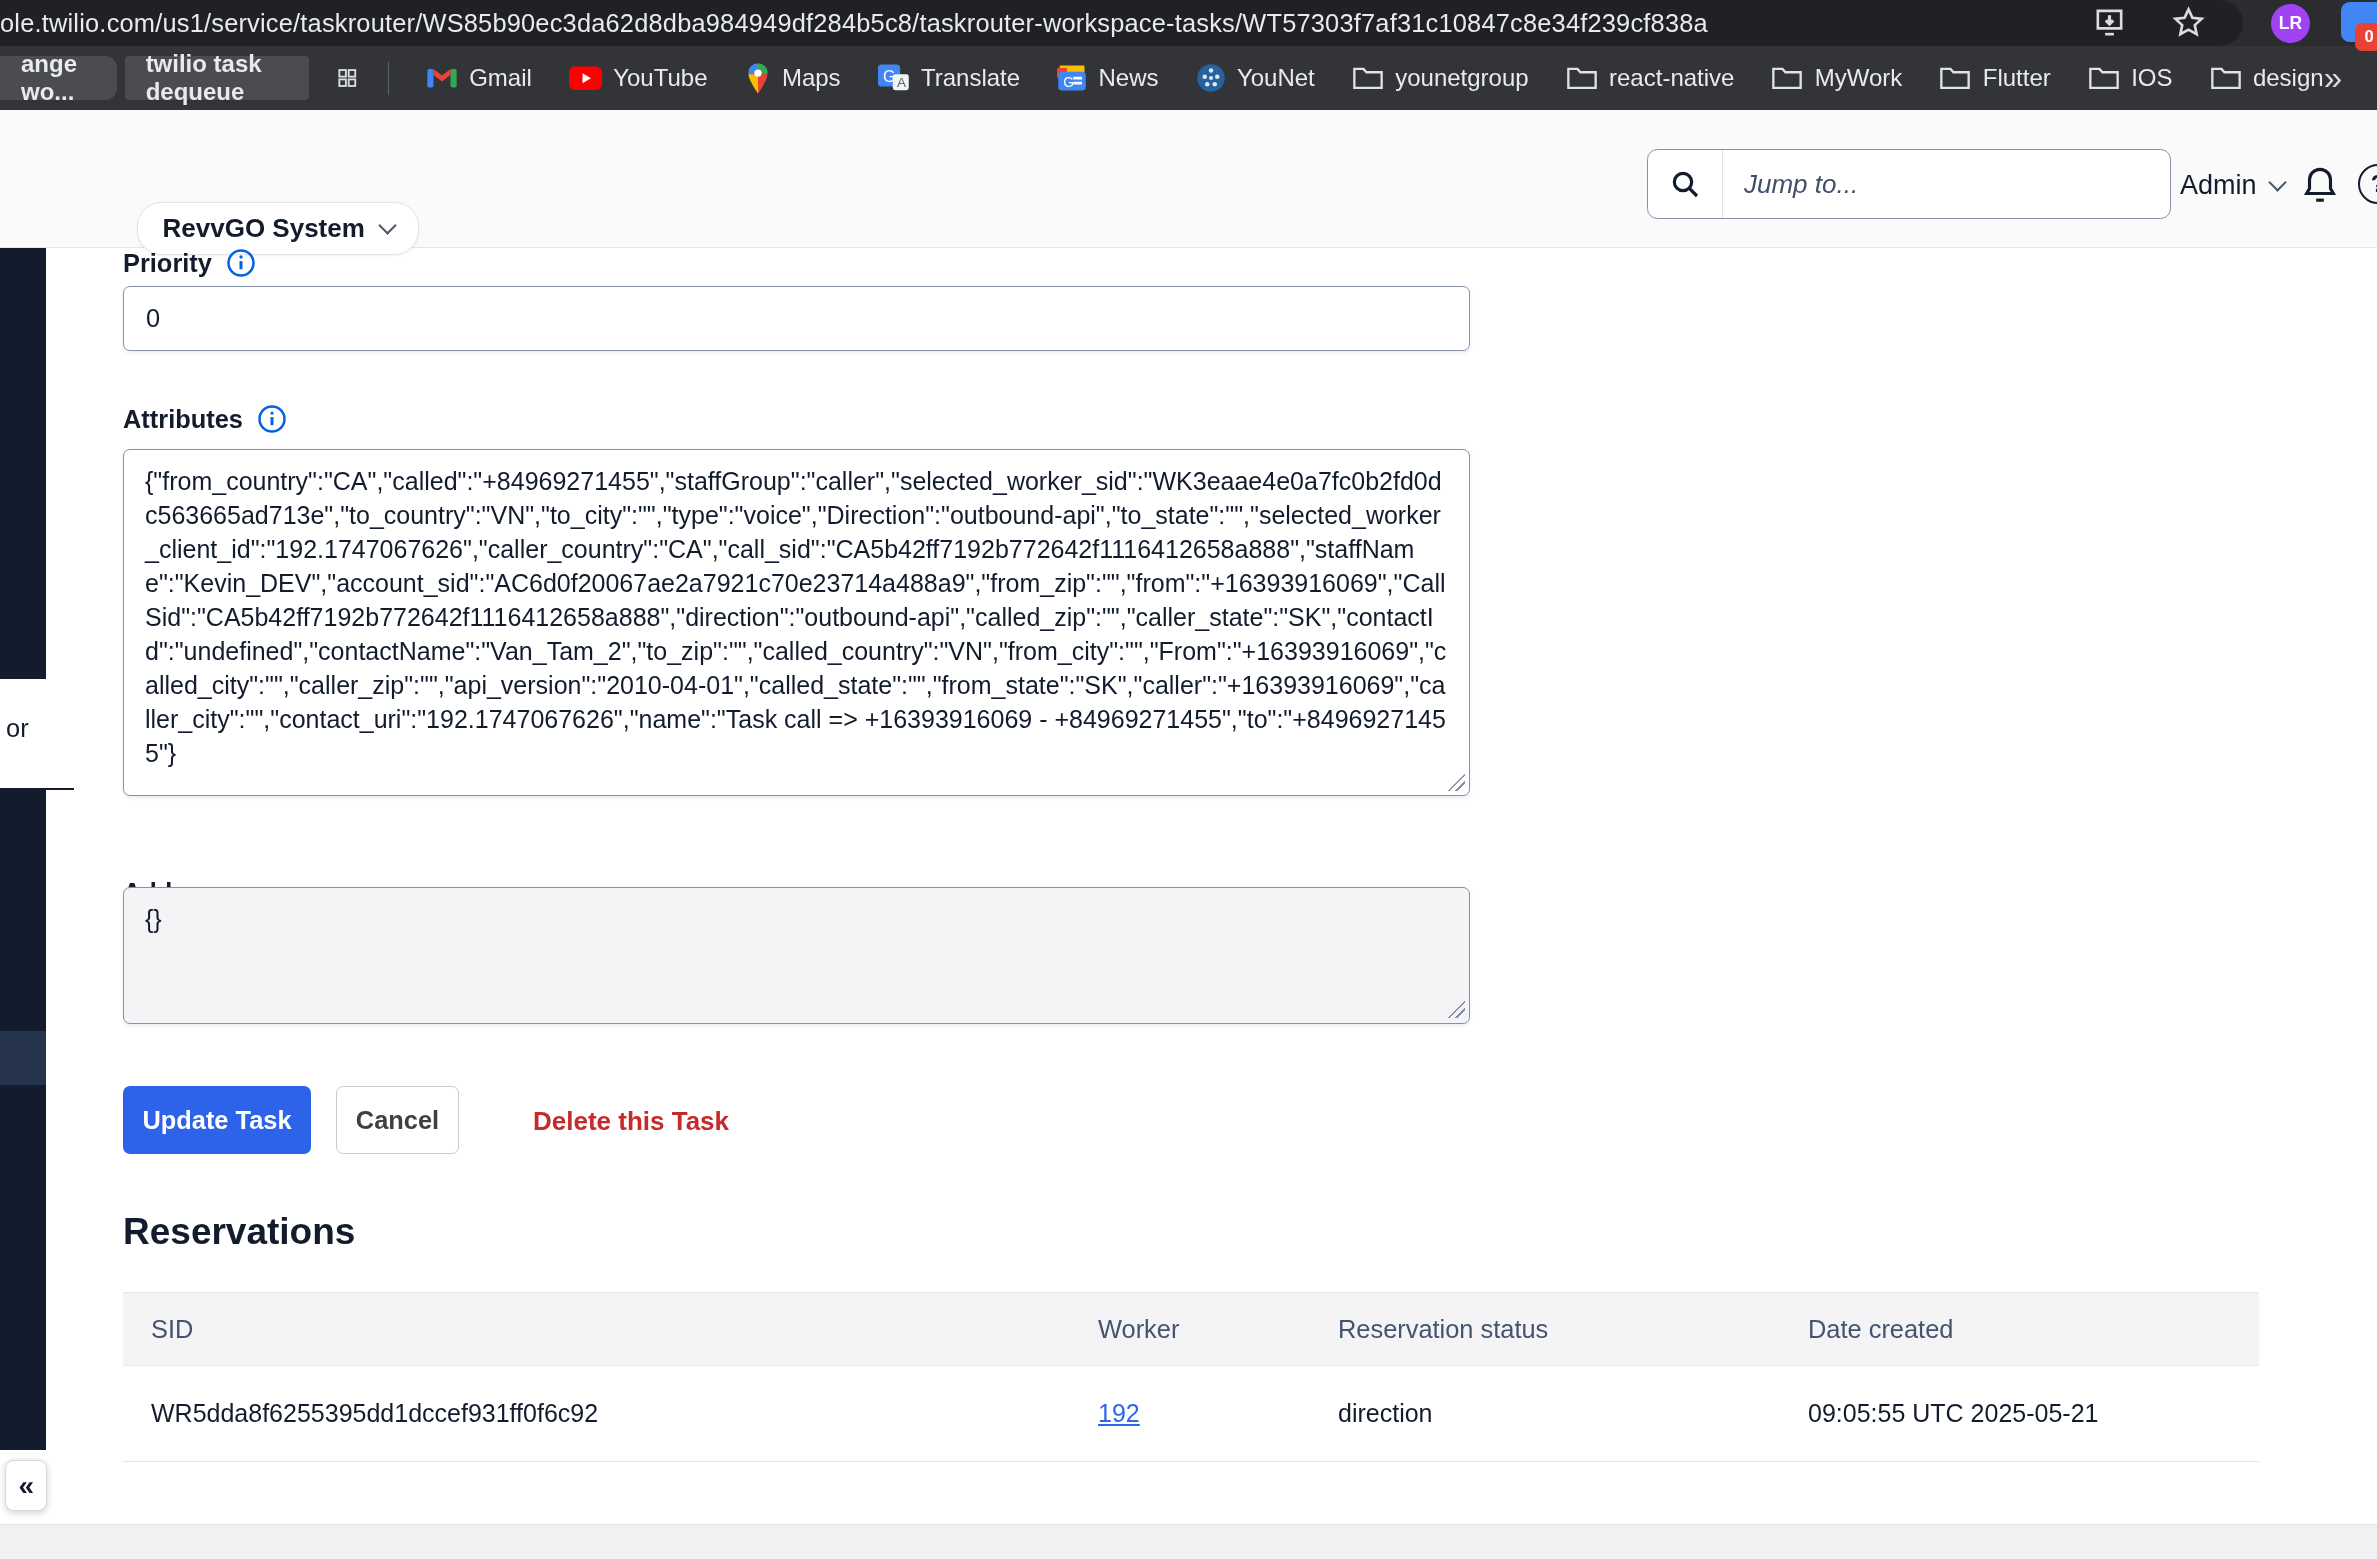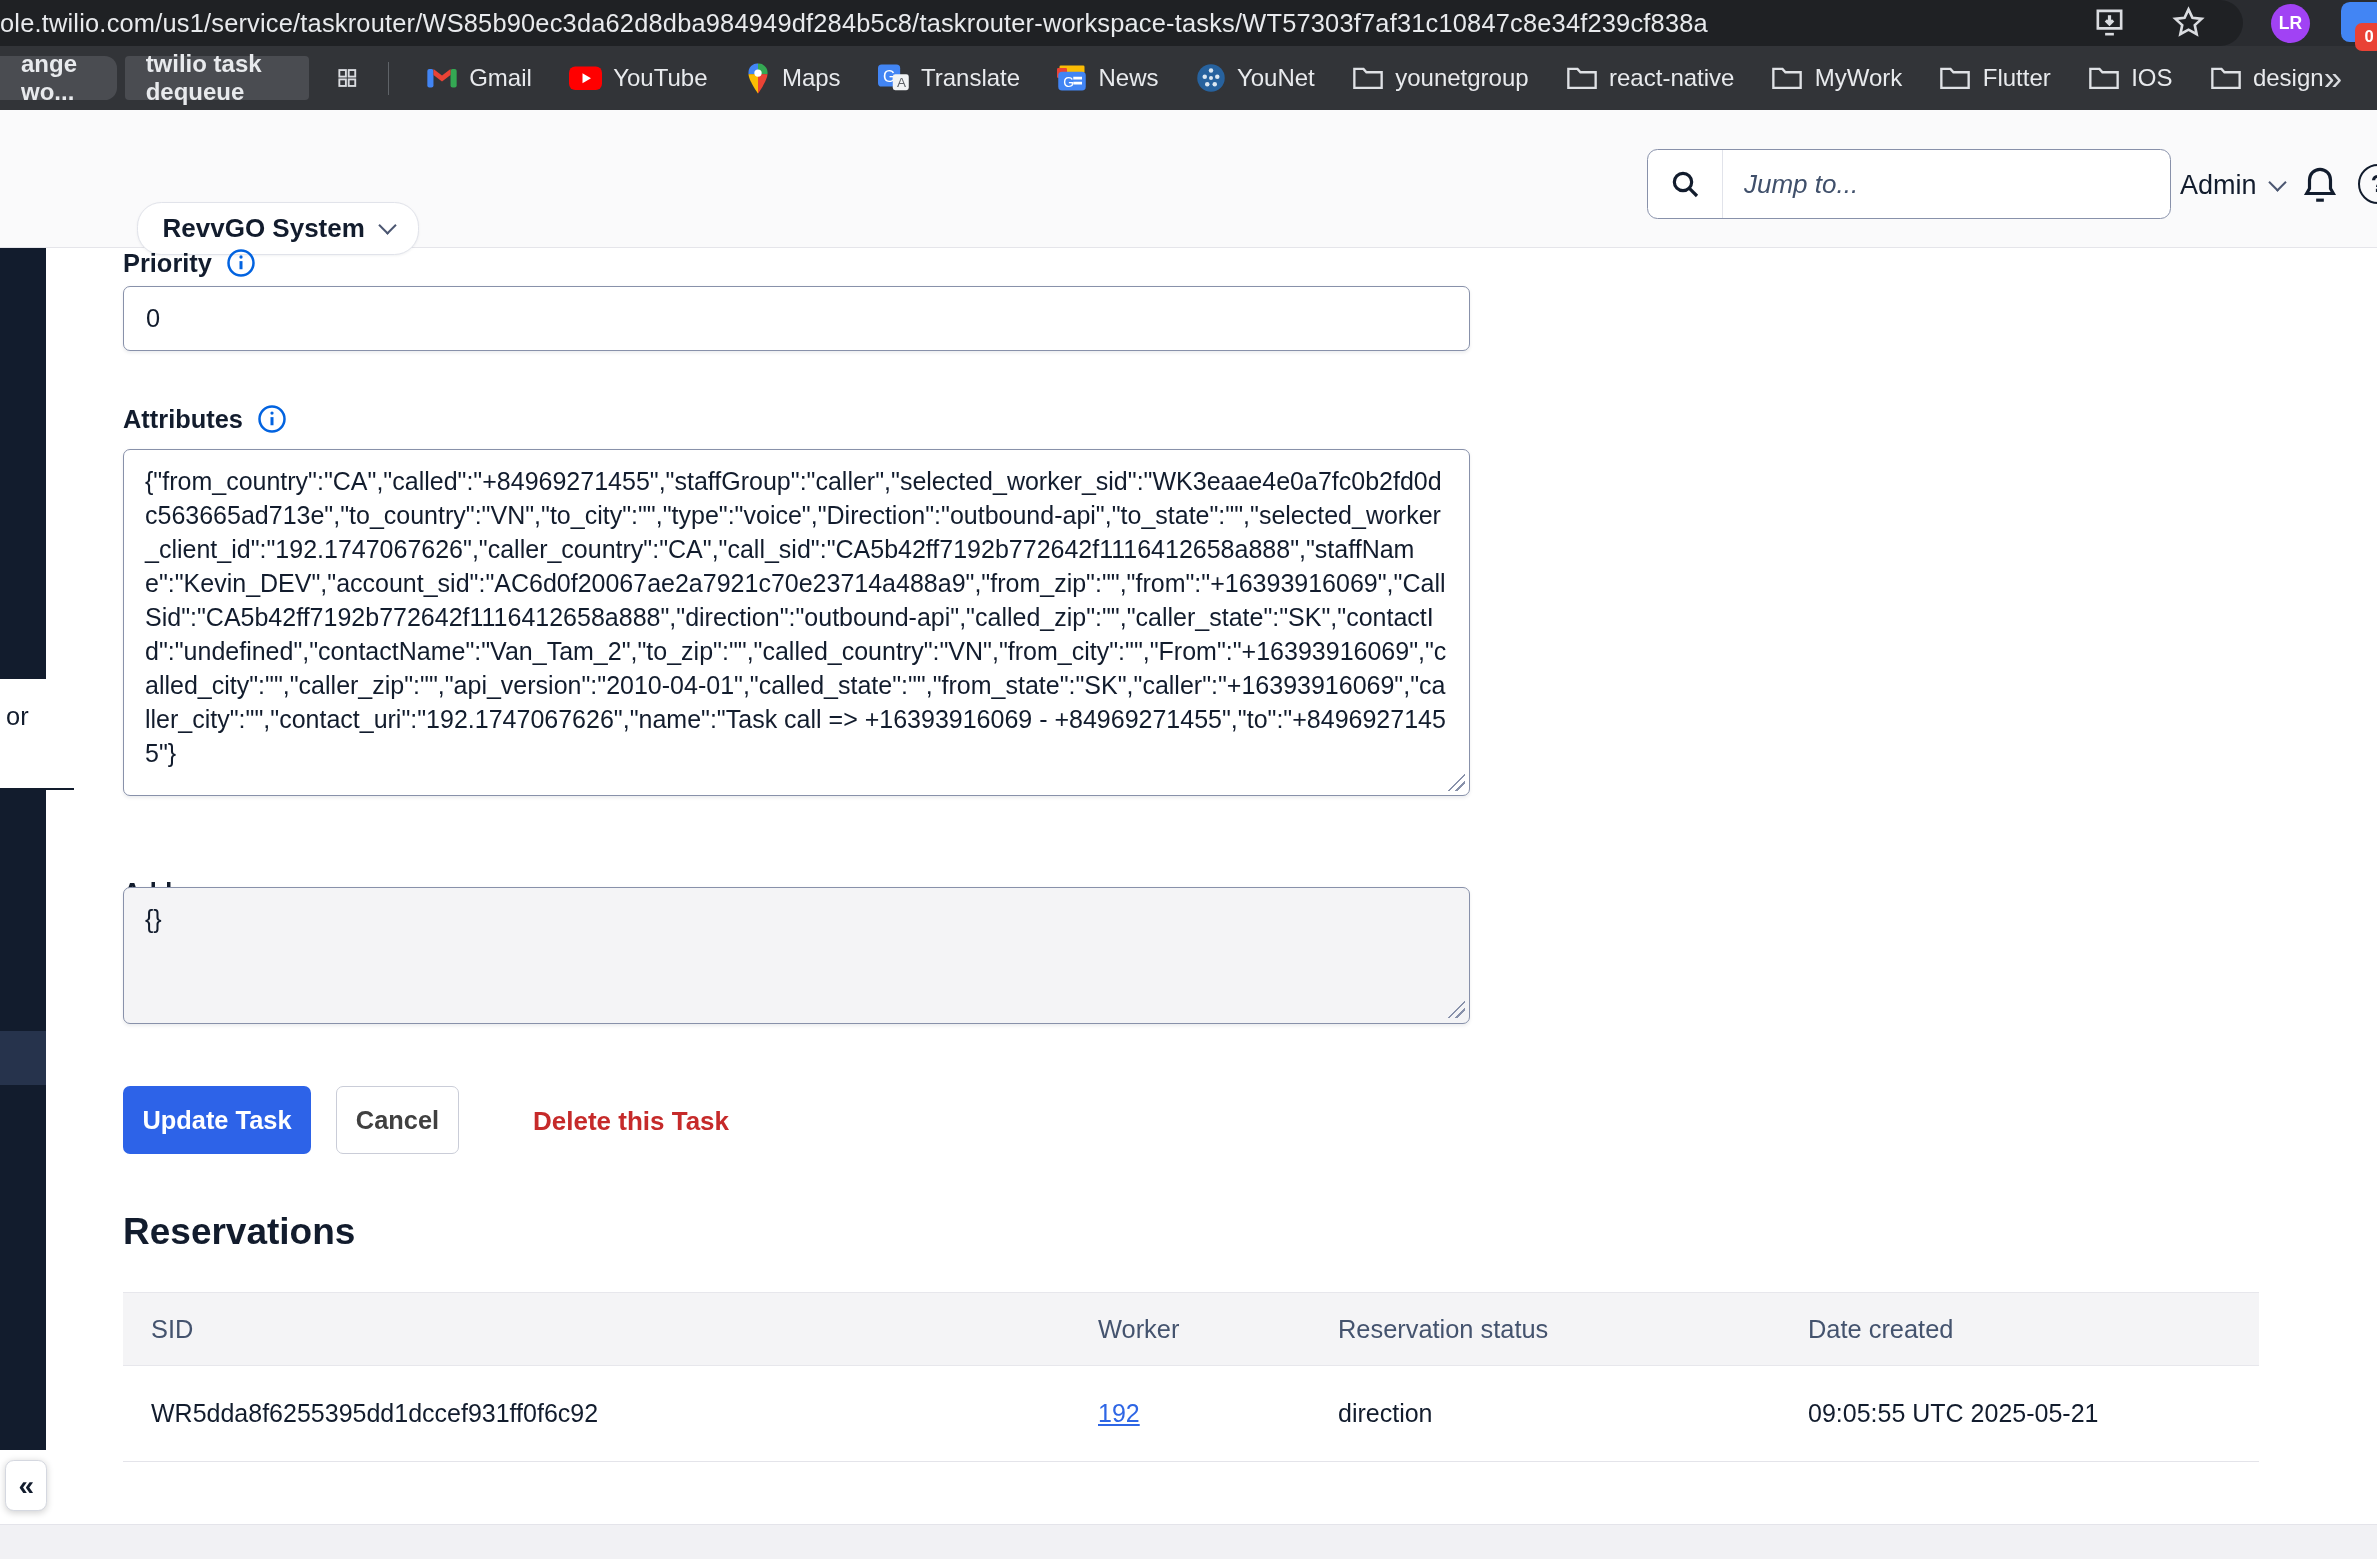--- a/index.html
+++ b/index.html
@@ -47,21 +47,21 @@
   #search-input::placeholder { color:#40506B; opacity:1; }
   #admin-menu { left:2148px; top:60px; display:flex; align-items:center; gap:14px; font-size:27px; color:#121C2D;margin-left:32px; }
   #bell { left:2300px; top:53px; }
   #help { left:2358px; top:54px; width:40px; height:40px; border:2.6px solid #121C2D; border-radius:50%;
           display:flex; align-items:center; justify-content:center; font-size:24px; font-weight:700; }
 
   
   #sidebar { left:0; top:248px; width:46px; height:1202px; background:#121C2D; }
   #sidebar-highlight { left:0; top:1031px; width:46px; height:54px; background:#26334C; }
   #sidebar-notch { left:0; top:679px; width:74px; height:111px; background:#fff; border-bottom:2.6px solid #121C2D; }
-  #sidebar-notch span { position:absolute; left:6.1px; top:23px; font-size:25.4px; color:#121C2D; }
+  #sidebar-notch span { position:absolute; left:6.1px; top:35px; font-size:25.4px; color:#121C2D; }
   #sidebar-bottom { left:0; top:1450px; width:46px; height:74px; background:#fff; }
   #collapse-btn { left:5.3px; top:1460px; width:42px; height:51px; background:#fff; border:1.8px solid #D5D8E0;
                   border-radius:8.8px; box-shadow:0 1.8px 7px rgba(0,0,0,0.18); display:flex; align-items:center;
                   justify-content:center; font-size:28px; font-weight:600; color:#121C2D; }
 
   
   .field-label { display:flex; align-items:center; gap:14px; font-size:25.4px; font-weight:600; color:#121C2D; }
   #priority-label { left:123px; top:248px; }
   #attributes-label { left:123px; top:404px; }
   #addons-label { left:123px; top:846px;margin-top:32px; }

